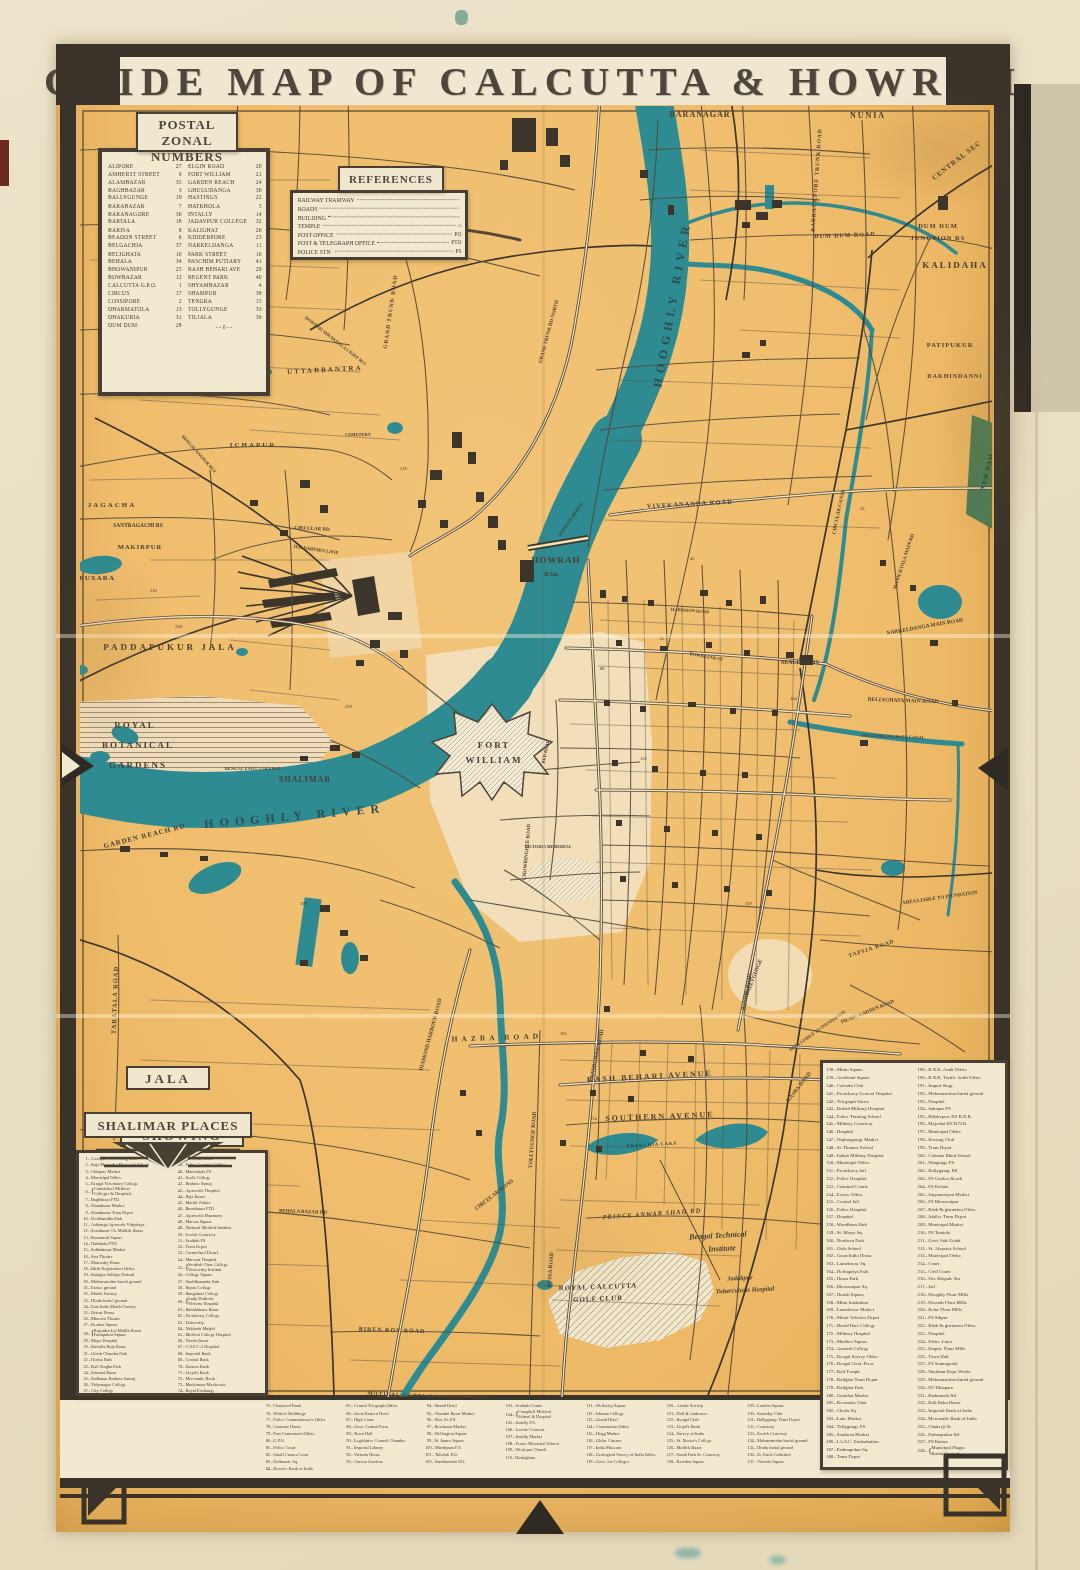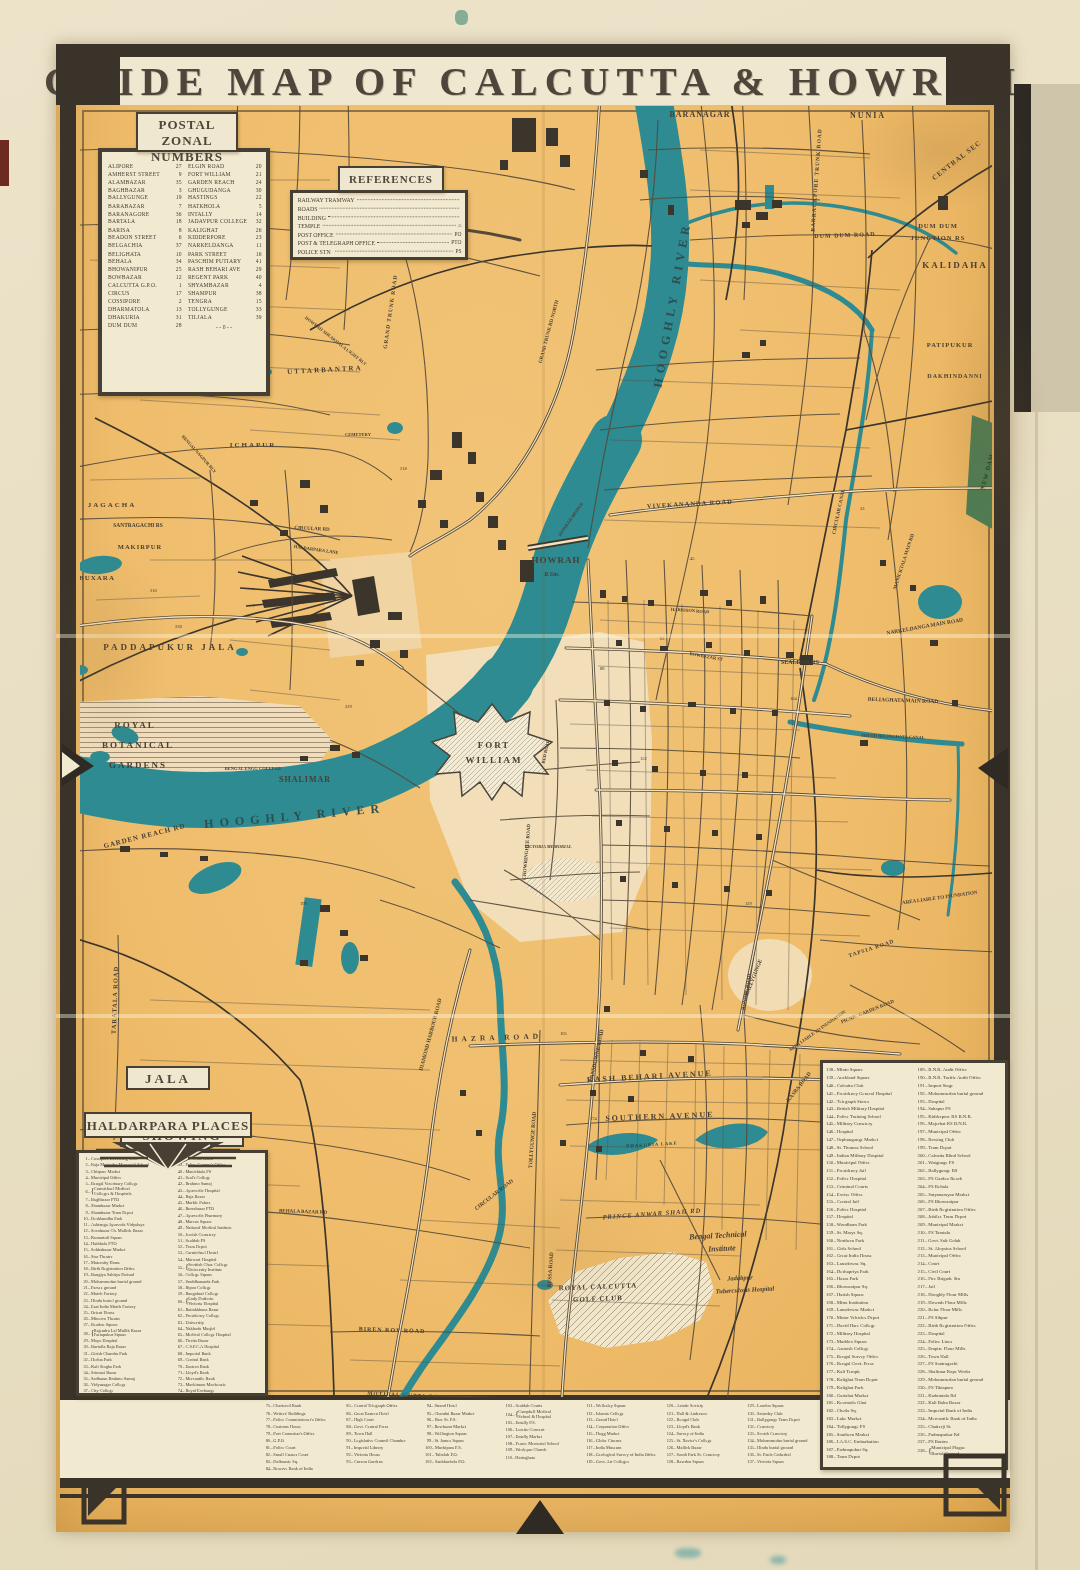--- a/index.html
+++ b/index.html
@@ -698,21 +698,21 @@
         <div class="rrow">
           <span>POLICE STN</span>
           <span class="leader"></span>
           <span class="sym">PS</span>
         </div>
       </div>
   </div>
 
   <div class="ih ih1"><span>JALA</span></div>
   <div class="ih ih2"><span>SHOWING</span></div>
-  <div class="ih ih3"><span>HALDARPARA PLACES</span></div>
+  <div class="ih ih3"><span>SHALIMAR PLACES</span></div>
 
   <div class="panel idx left-panel">
     <div class="lp-in">
       <div class="icol">
 
       <div class="irow">
             <span class="n">1</span>
             <span class="nm">Cossipore Receiving Shed</span>
           </div>
           <div class="irow">

